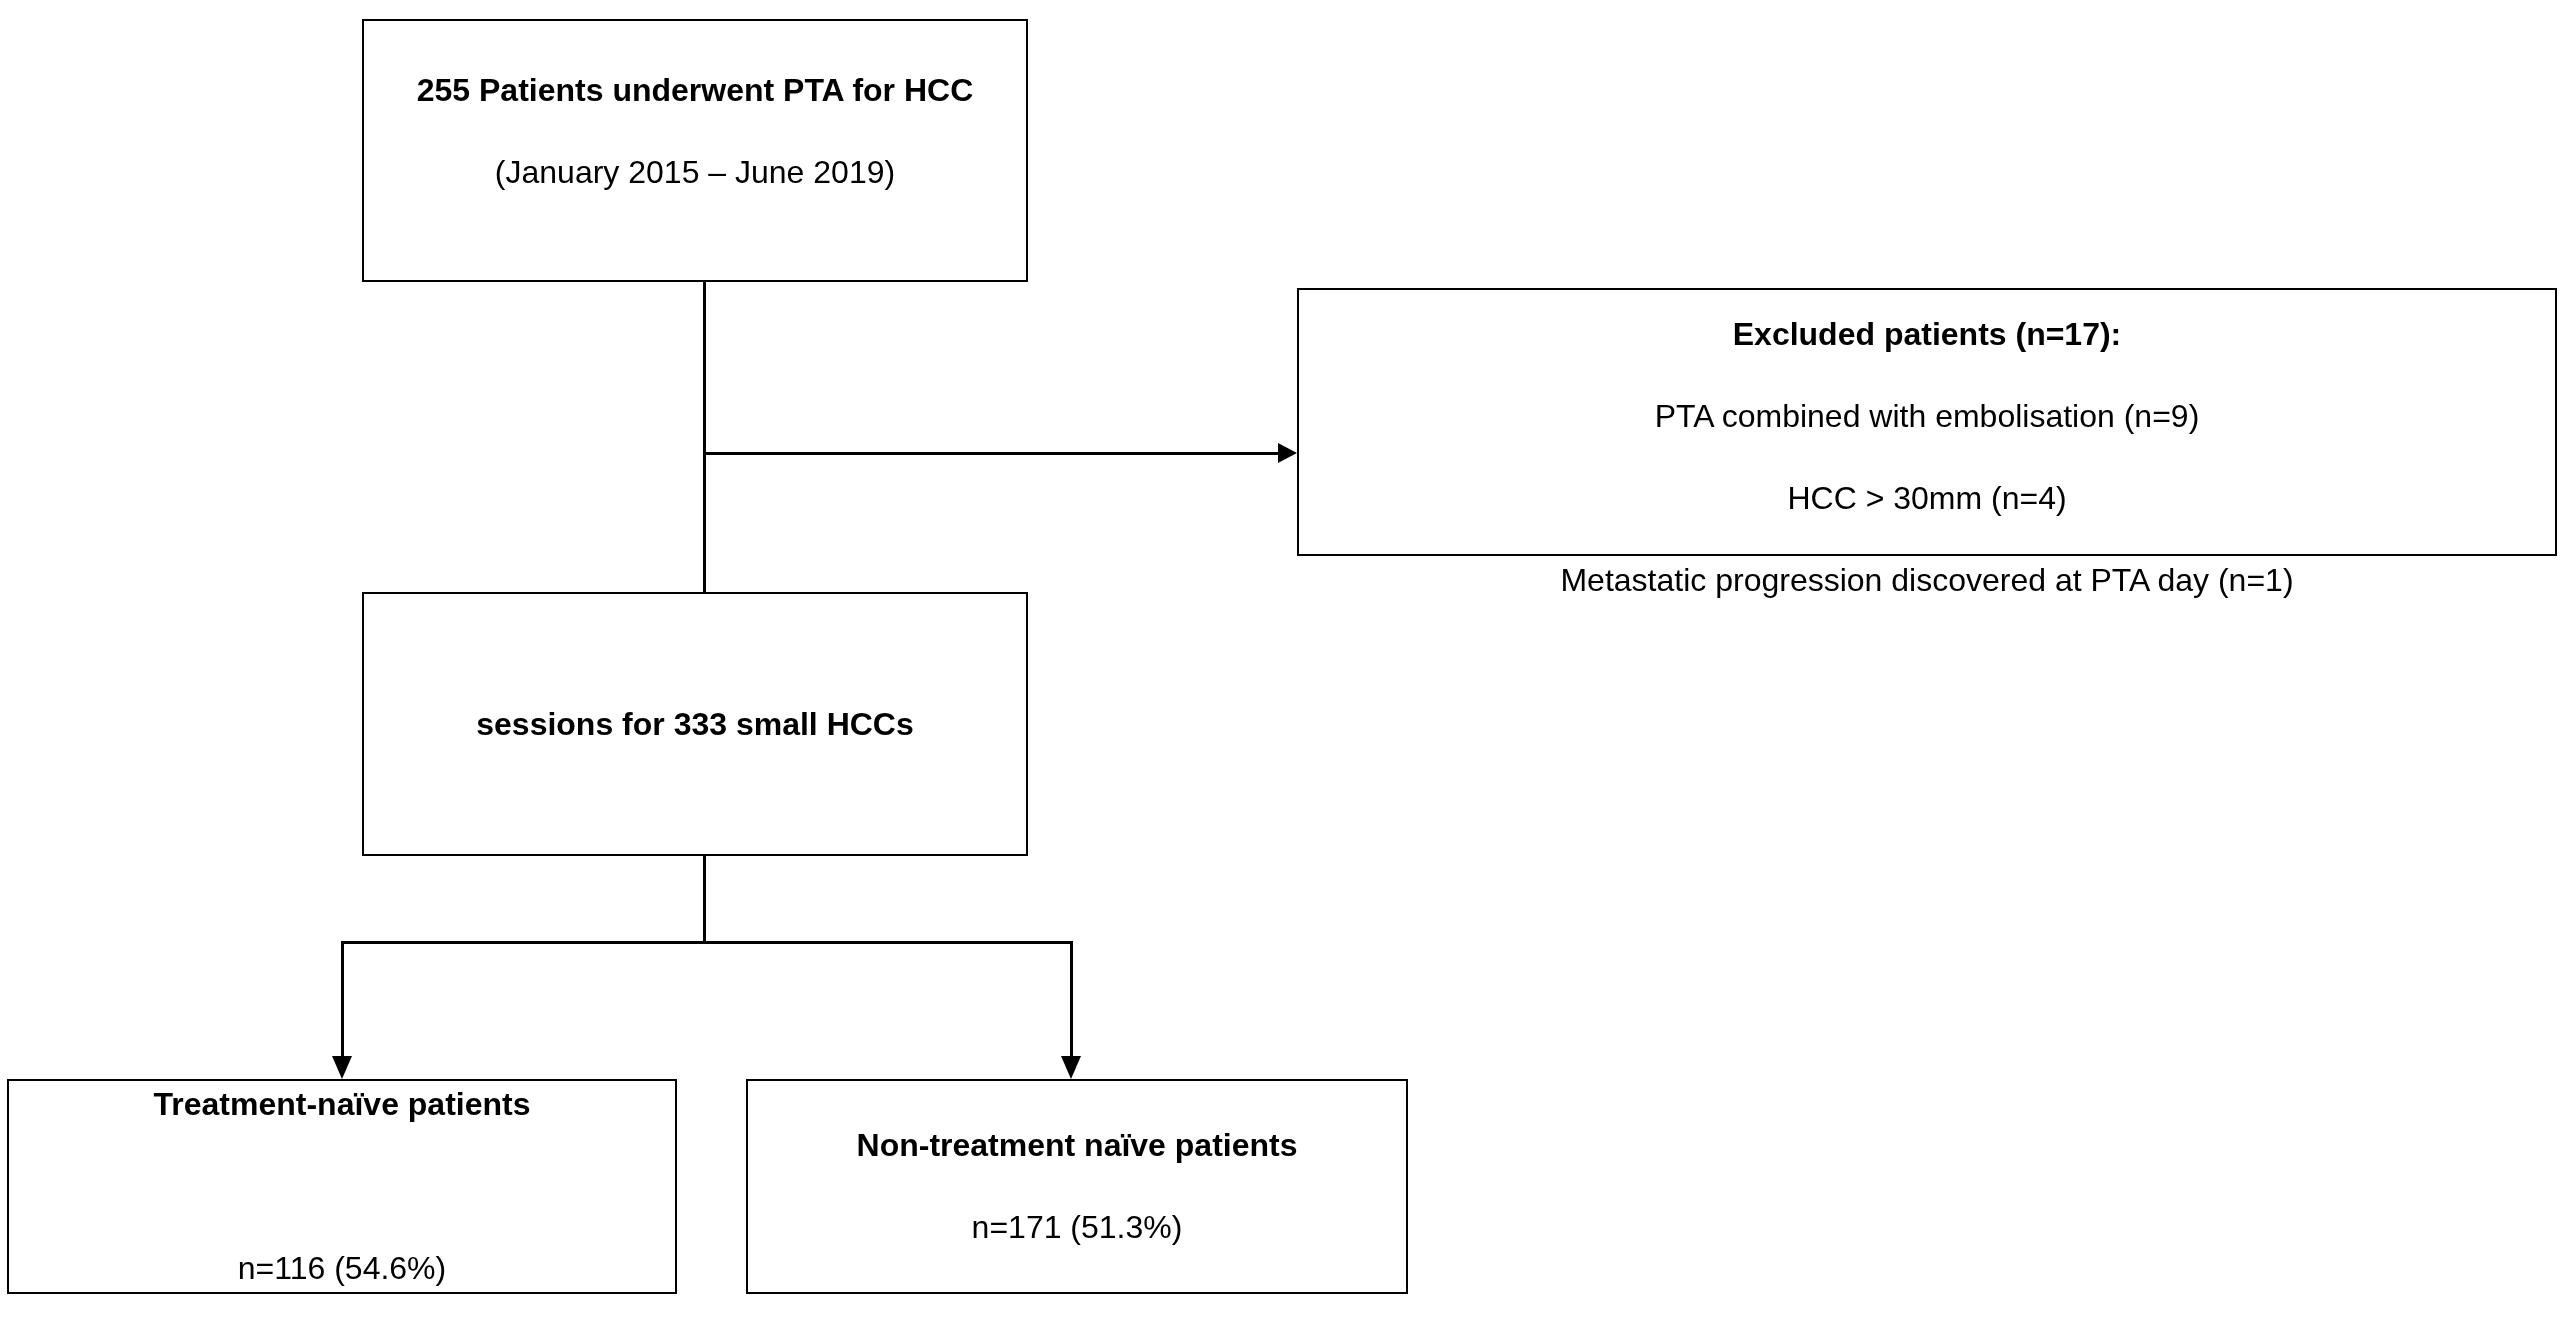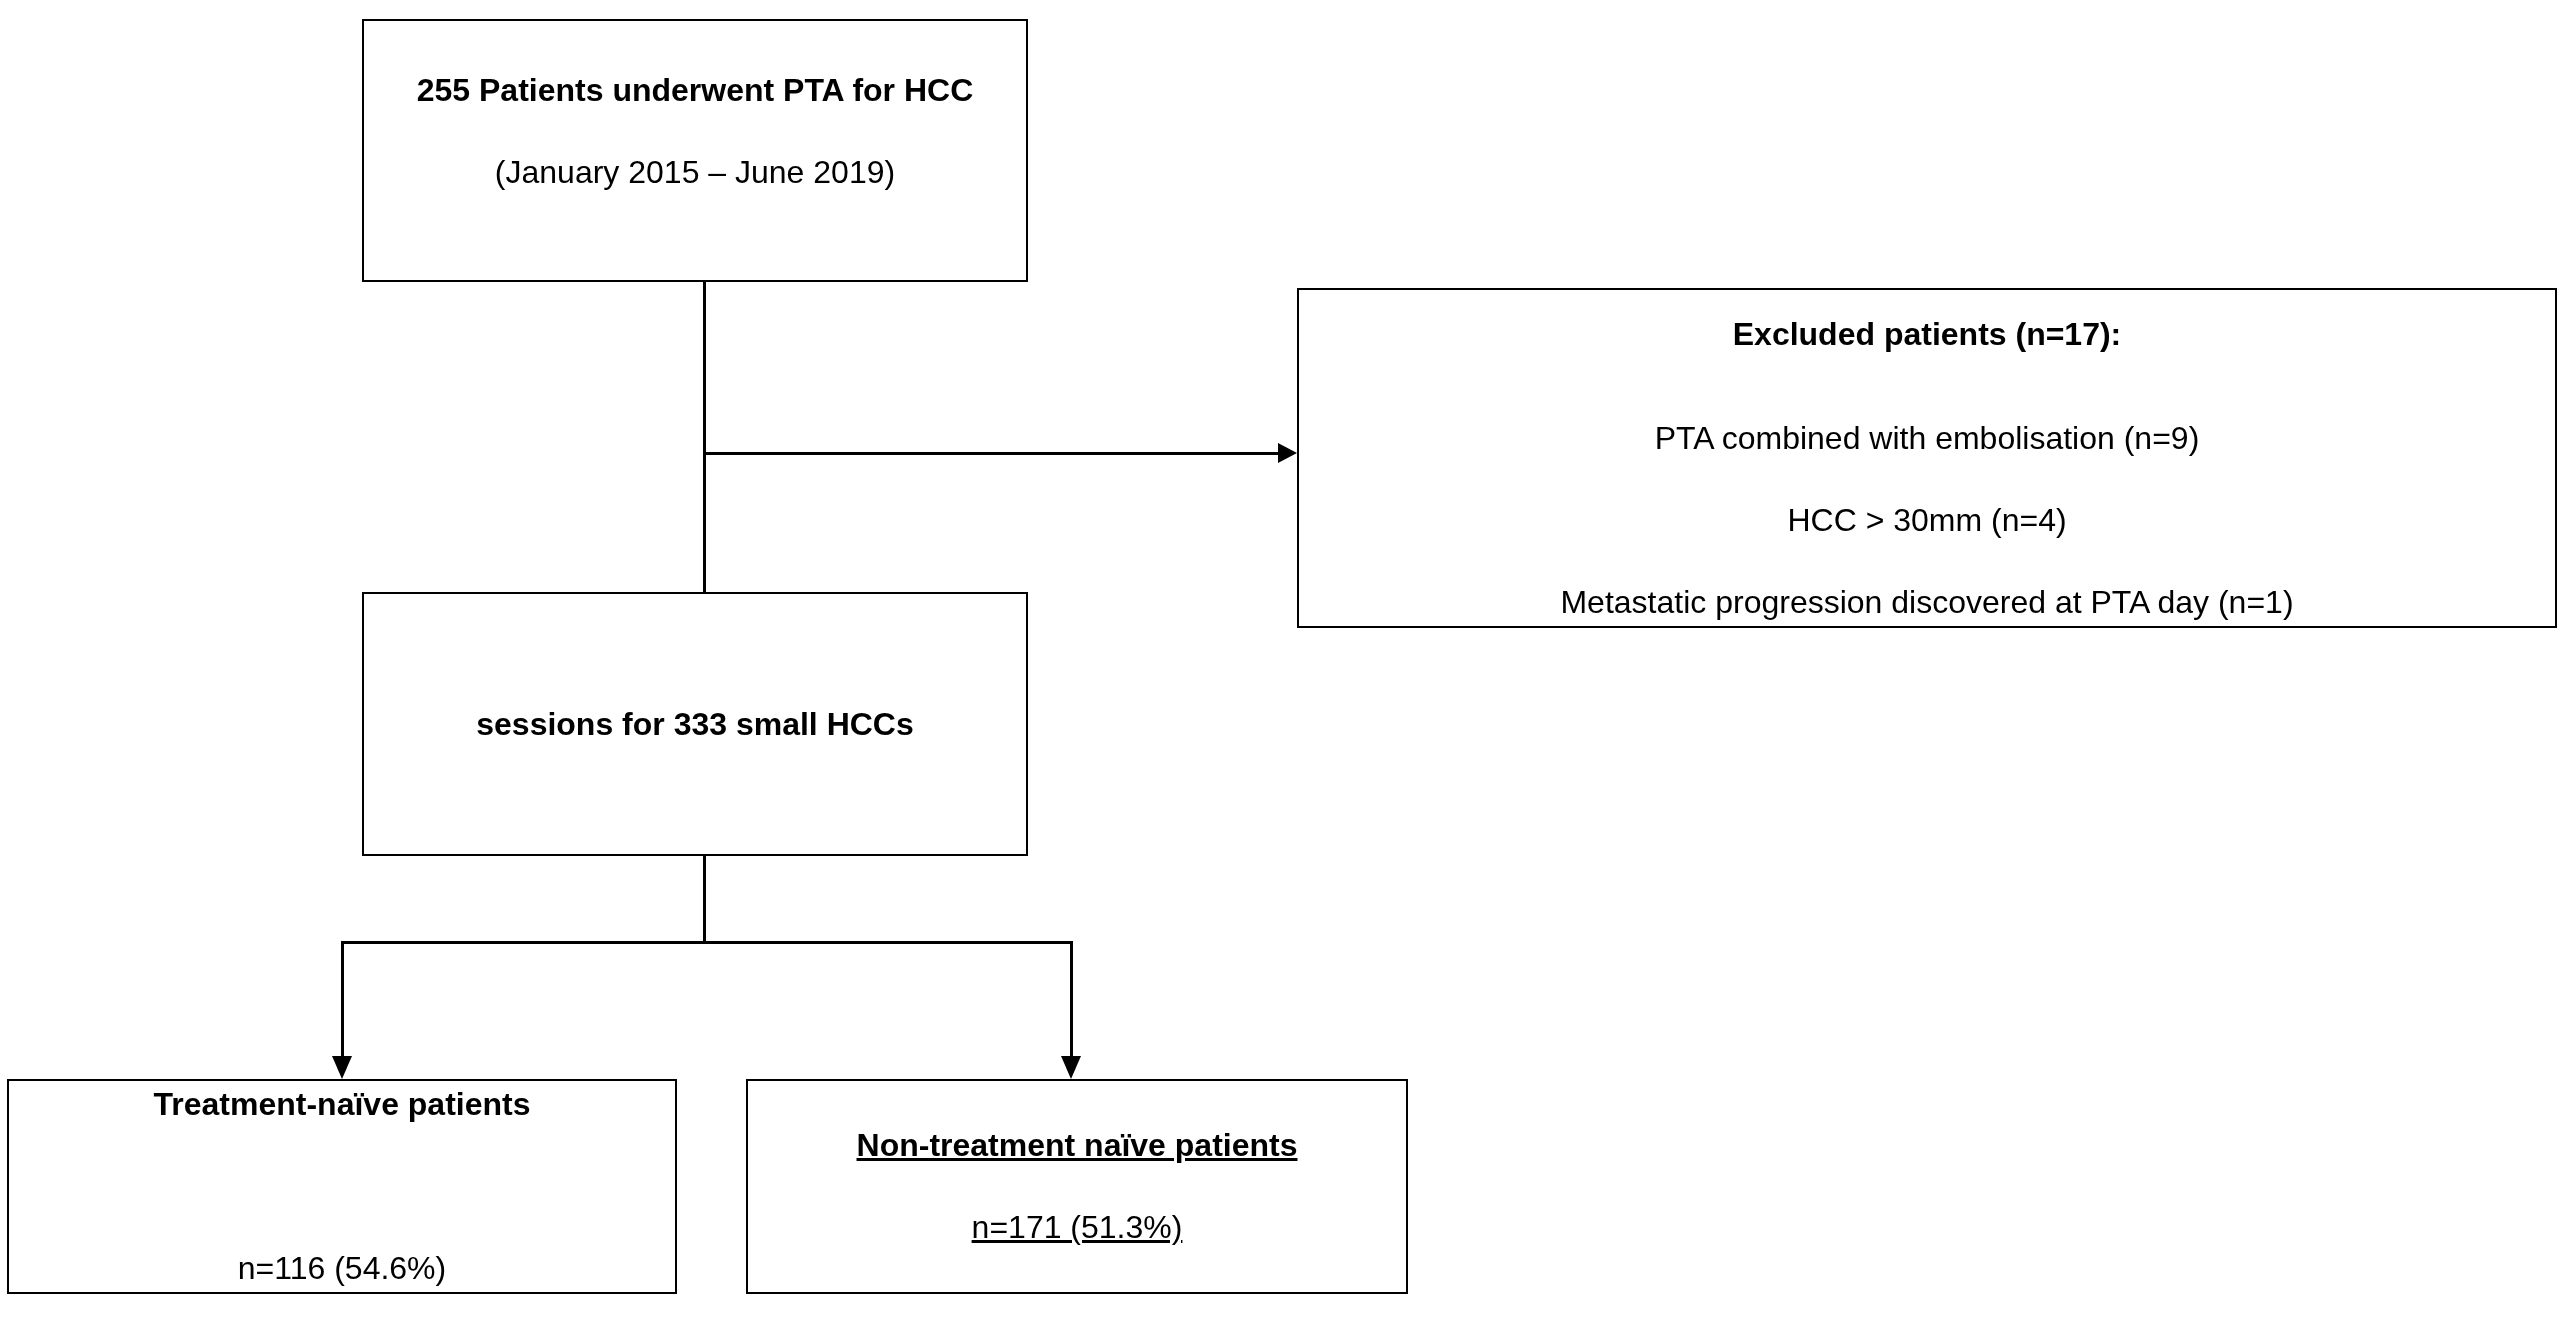--- a/index.html
+++ b/index.html
@@ -27,25 +27,25 @@
     justify-content: center;
     text-align: center;
     font-size: 32px;
     line-height: 47px;
   }
   .bold { font-weight: bold; }
   .regular { font-weight: normal; margin-top: 35px; }
 
   
   .box-enrollment { left: 362px; top: 19px;  width: 666px;  height: 263px; padding-bottom: 39px; }
-  .box-excluded   { left: 1297px; top: 288px; width: 1260px; height: 340px;
+  .box-excluded   { left: 1297px; top: 288px; width: 1260px; height: 268px;
                     justify-content: flex-start; padding-top: 21px; align-items: center; }
   .box-sessions   { left: 362px; top: 592px; width: 666px;  height: 264px; }
   .box-naive      { left: 7px;  top: 1079px; width: 670px; height: 215px; justify-content: space-between; }
-  .box-nonnaive   { left: 746px; top: 1079px; width: 662px; height: 215px; text-decoration: underline; }
+  .box-nonnaive   { left: 746px; top: 1079px; width: 662px; height: 215px; }
 
   .spacer-line { height: 47px; }
 
   
   .line {
     position: absolute;
     background: #000000;
   }
   .stem-top       { left: 703px; top: 281px;  width: 2.8px;    height: 311px; }
   .branch-excl    { left: 703px; top: 452px;  width: 578px;  height: 2.8px; }

